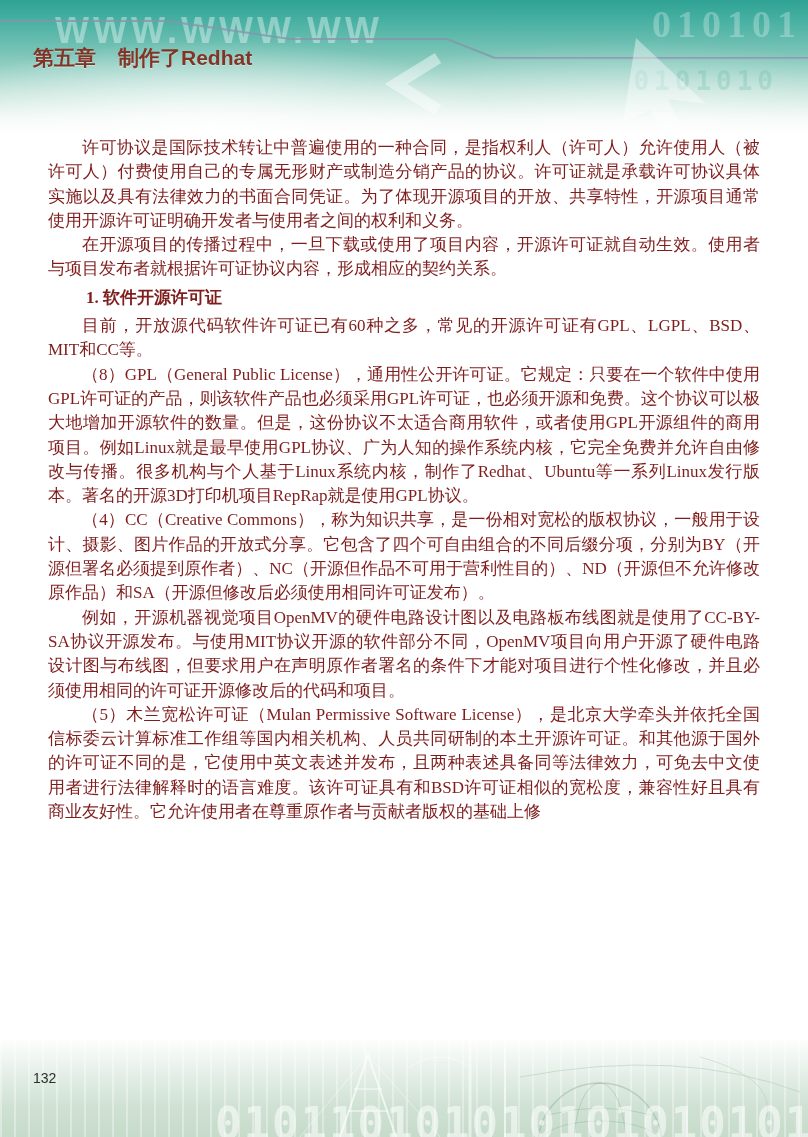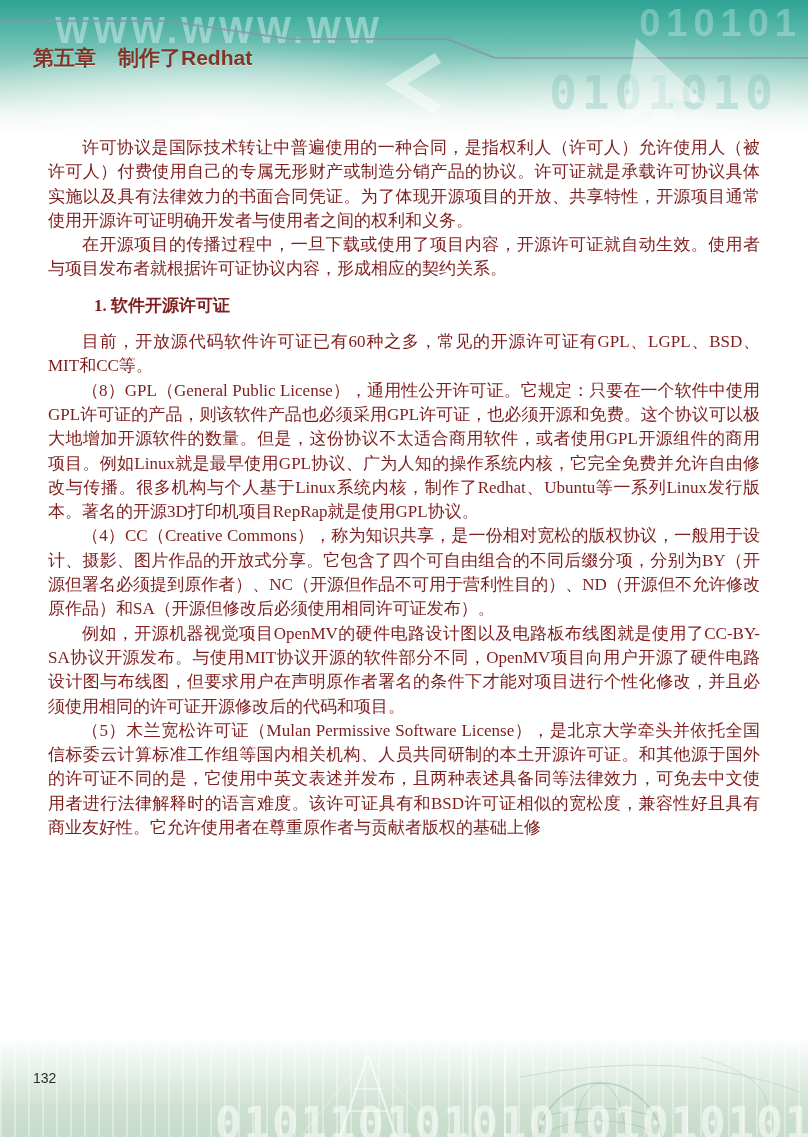--- a/index.html
+++ b/index.html
@@ -17,47 +17,47 @@
       linear-gradient(180deg,#2ea294 0%,#49b1a3 16%,#7cc5b8 40%,#c4e4da 68%,#f3f9f6 88%,#ffffff 100%);
   }
   .hdr-www{
     position:absolute;top:10px;left:55px;
     font-family:"Liberation Sans","DejaVu Sans",sans-serif;
     font-weight:bold;font-size:36px;letter-spacing:4px;
     color:rgba(255,255,255,0.38);white-space:nowrap;text-align:center;
   }
   .hdr-bin-1{
     position:absolute;top:2px;right:6px;
-    font-family:Liberation Sans, sans-serif;font-weight:bold;
+    font-family:Liberation Serif, serif;font-weight:bold;
     font-size:38px;letter-spacing:6px;color:rgba(255,255,255,0.28);white-space:nowrap;
   }
   .hdr-bin-2{
     position:absolute;top:66px;right:30px;
     font-family:"DejaVu Sans Mono",monospace;font-weight:bold;
-    font-size:46px;letter-spacing:5px;color:rgba(110,185,172,0.30);white-space:nowrap;
+    font-size:26px;letter-spacing:5px;color:rgba(110,185,172,0.30);white-space:nowrap;
   }
   .hdr-line-svg{position:absolute;top:0;left:0;}
   .chapter-title{
     position:absolute;top:44px;left:33px;
     font-family:"Liberation Sans","DejaVu Sans",sans-serif;
     font-weight:bold;font-size:21px;color:#823426;
     text-shadow:0 1px 0 rgba(255,255,255,0.35);
     white-space:nowrap;
   }
   .chapter-title .gap{display:inline-block;width:22px;}
   
   .body-text{
     position:absolute;left:48px;top:136px;width:712px;height:928px;
     overflow:hidden;
     font-size:17px;line-height:24.3px;color:#7f1d1d;
     text-align:justify;
   }
   .body-text p{margin:0;text-indent:2em;}
   .body-text .sec-heading{
-    margin:12px;text-indent:2em;font-weight:bold;font-size:17px;line-height:24.3px;
+    margin:4px;text-indent:2em;font-weight:bold;font-size:17px;line-height:24.3px;
   }
   
   .footer{
     position:absolute;left:0;bottom:0;width:808px;height:100px;
     background:
       repeating-linear-gradient(90deg, rgba(255,255,255,0.35) 0 2px, rgba(255,255,255,0) 2px 14px),
       linear-gradient(180deg, rgba(213,230,217,0) 0%, rgba(209,227,213,.55) 35%, #cfe1d3 70%, #c6dbca 100%);
   }
   .ftr-bin{
     position:absolute;left:215px;bottom:-12px;

